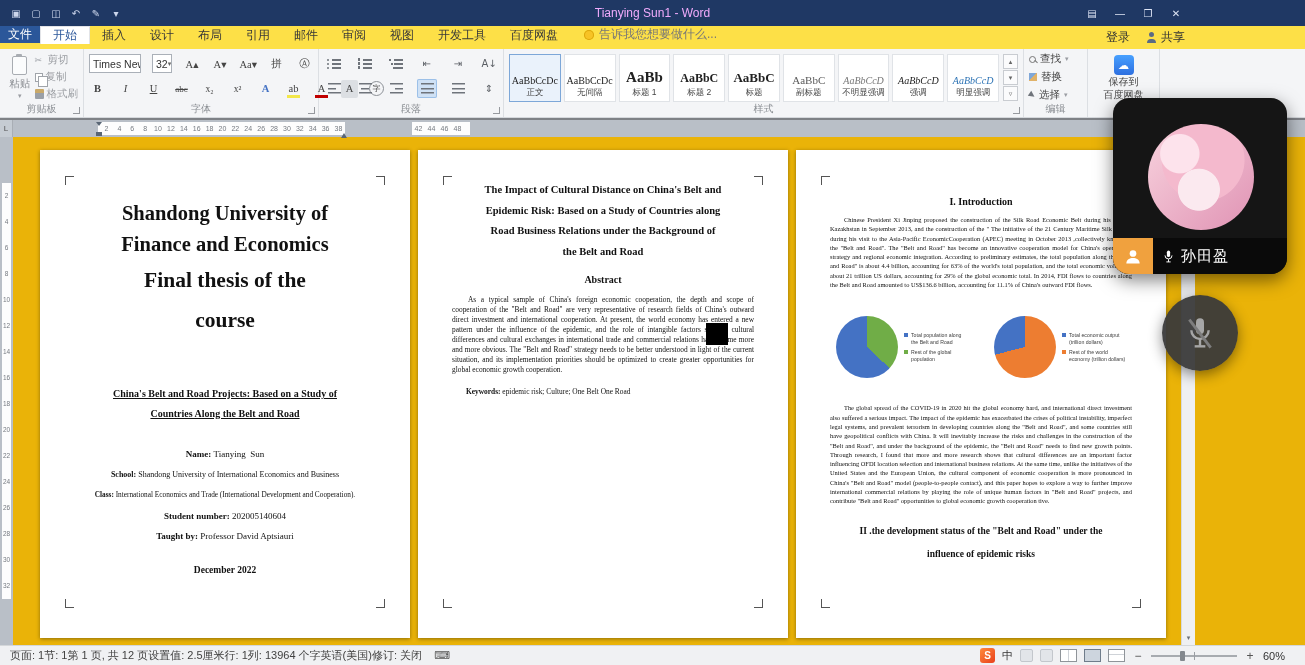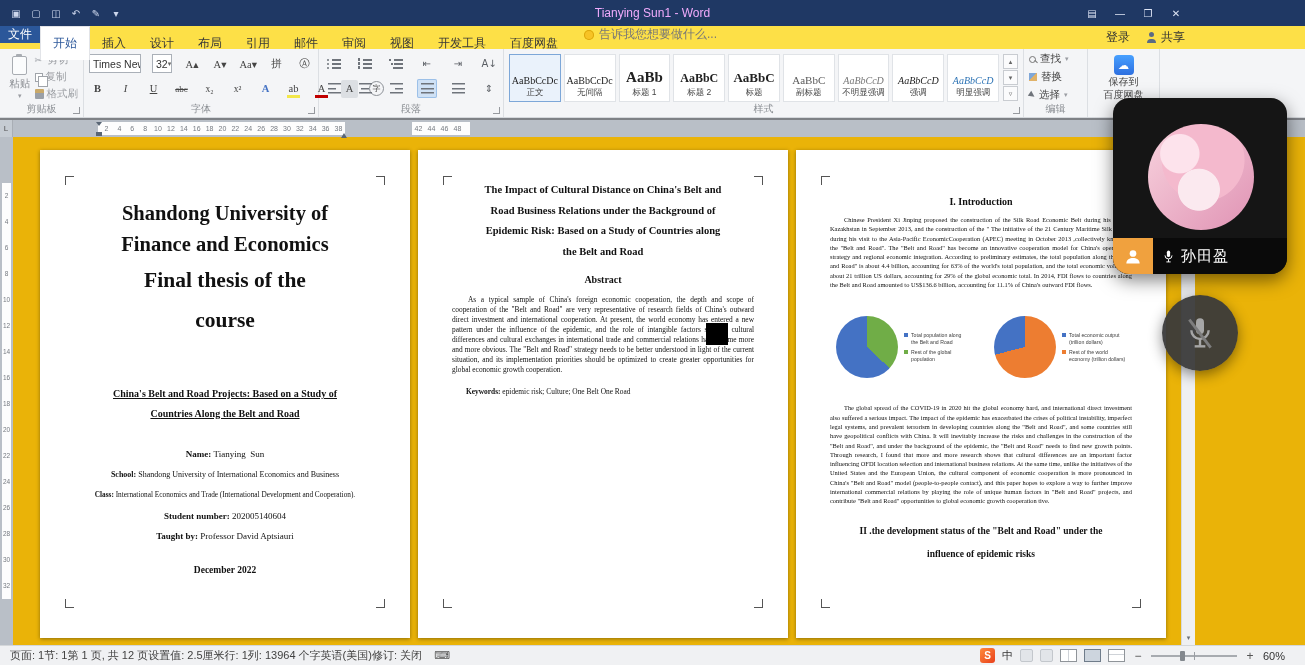--- a/index.html
+++ b/index.html
@@ -11,21 +11,21 @@
   .titlebar{position:absolute;top:0;left:0;right:0;height:26px;background:#1f3864;display:flex;align-items:center;padding-left:6px;gap:2px;z-index:10}
   .qicon{height:18px;min-width:20px;display:flex;align-items:center;justify-content:center;color:#ccd6ec;font-size:10px}
   .win-title{position:absolute;left:0;right:0;text-align:center;font-size:12px;color:#f0abfc;pointer-events:none}
   .win-controls{position:absolute;right:115px;top:0;height:26px;display:flex;z-index:11}
   .wc{width:28px;height:26px;display:flex;align-items:center;justify-content:center;color:#dfe6f5;font-size:10px}
 
   
   .tabsrow{position:absolute;top:26px;left:0;right:0;height:23px;background:#fde047;display:flex;align-items:flex-start;z-index:9}
   .file-tab{width:40px;background:#2b579a;color:#fff;font-size:12px;display:flex;align-items:center;justify-content:center}
   .tabs-list{display:flex}
-  .tab{padding:8px 12px;font-size:12px;color:#383838;display:flex;align-items:center;white-space:nowrap}
+  .tab{padding:0 12px;font-size:12px;color:#383838;display:flex;align-items:center;white-space:nowrap}
   .tabs-list .tab:nth-of-type(1){background:#fff;color:#2b579a;border:1px solid #e2e4e8;border-bottom:none}
   .tellme{display:flex;align-items:center;gap:5px;color:#777;font-size:12px;margin-left:14px}
   .bulb{width:10px;height:10px;border-radius:50%;background:#f7c325;box-shadow:inset 0 0 0 1px #dca70b;flex:none}
   .tabs-right{position:absolute;right:120px;top:0;height:23px;display:flex;align-items:center;gap:16px;font-size:12px;color:#333}
   .person-ic{width:11px;height:11px;position:relative;display:inline-block}
   .person-ic::before{content:"";position:absolute;left:3px;top:0;width:5px;height:5px;border-radius:50%;background:#5b6b84}
   .person-ic::after{content:"";position:absolute;left:1px;bottom:0;width:9px;height:4px;border-radius:4px 4px 0 0;background:#5b6b84}
   .tr-item{display:flex;align-items:center;gap:4px}
 
   
@@ -555,22 +555,22 @@
     </div>
 
     <div class="page pg2">
       <span class="cmark cm-tl"></span>
       <span class="cmark cm-tr"></span>
       <span class="cmark cm-bl"></span>
       <span class="cmark cm-br"></span>
       <div class="p2-title">
 
       <div>The Impact of Cultural Distance on China's Belt and</div>
+          <div>Epidemic Risk: Based on a Study of Countries along</div>
           <div>Road Business Relations under the Background of</div>
-          <div>Epidemic Risk: Based on a Study of Countries along</div>
           <div>the Belt and Road</div>
         </div>
       <div class="p2-abs-h">Abstract</div>
       <div class="p2-para">As a typical sample of China's foreign economic cooperation, the depth and scope of cooperation of the "Belt and Road" are very representative of research fields of China's outward direct investment and international cooperation. At present, the world economy has entered a new pattern under the influence of the epidemic, and the role of intangible factors such as cultural differences and cultural exchanges in international trade and commercial relations has become more and more obvious. The "Belt and Road" strategy needs to be better understood in light of the current situation, and its implementation priorities should be optimized to create greater opportunities for global economic growth cooperation.</div>
       <div class="p2-keywords"><b>Keywords:</b><span> epidemic risk; Culture; One Belt One Road</span></div>
       <div class="redact"></div>
     </div>
 
     <div class="page pg3">
       <span class="cmark cm-tl"></span>

